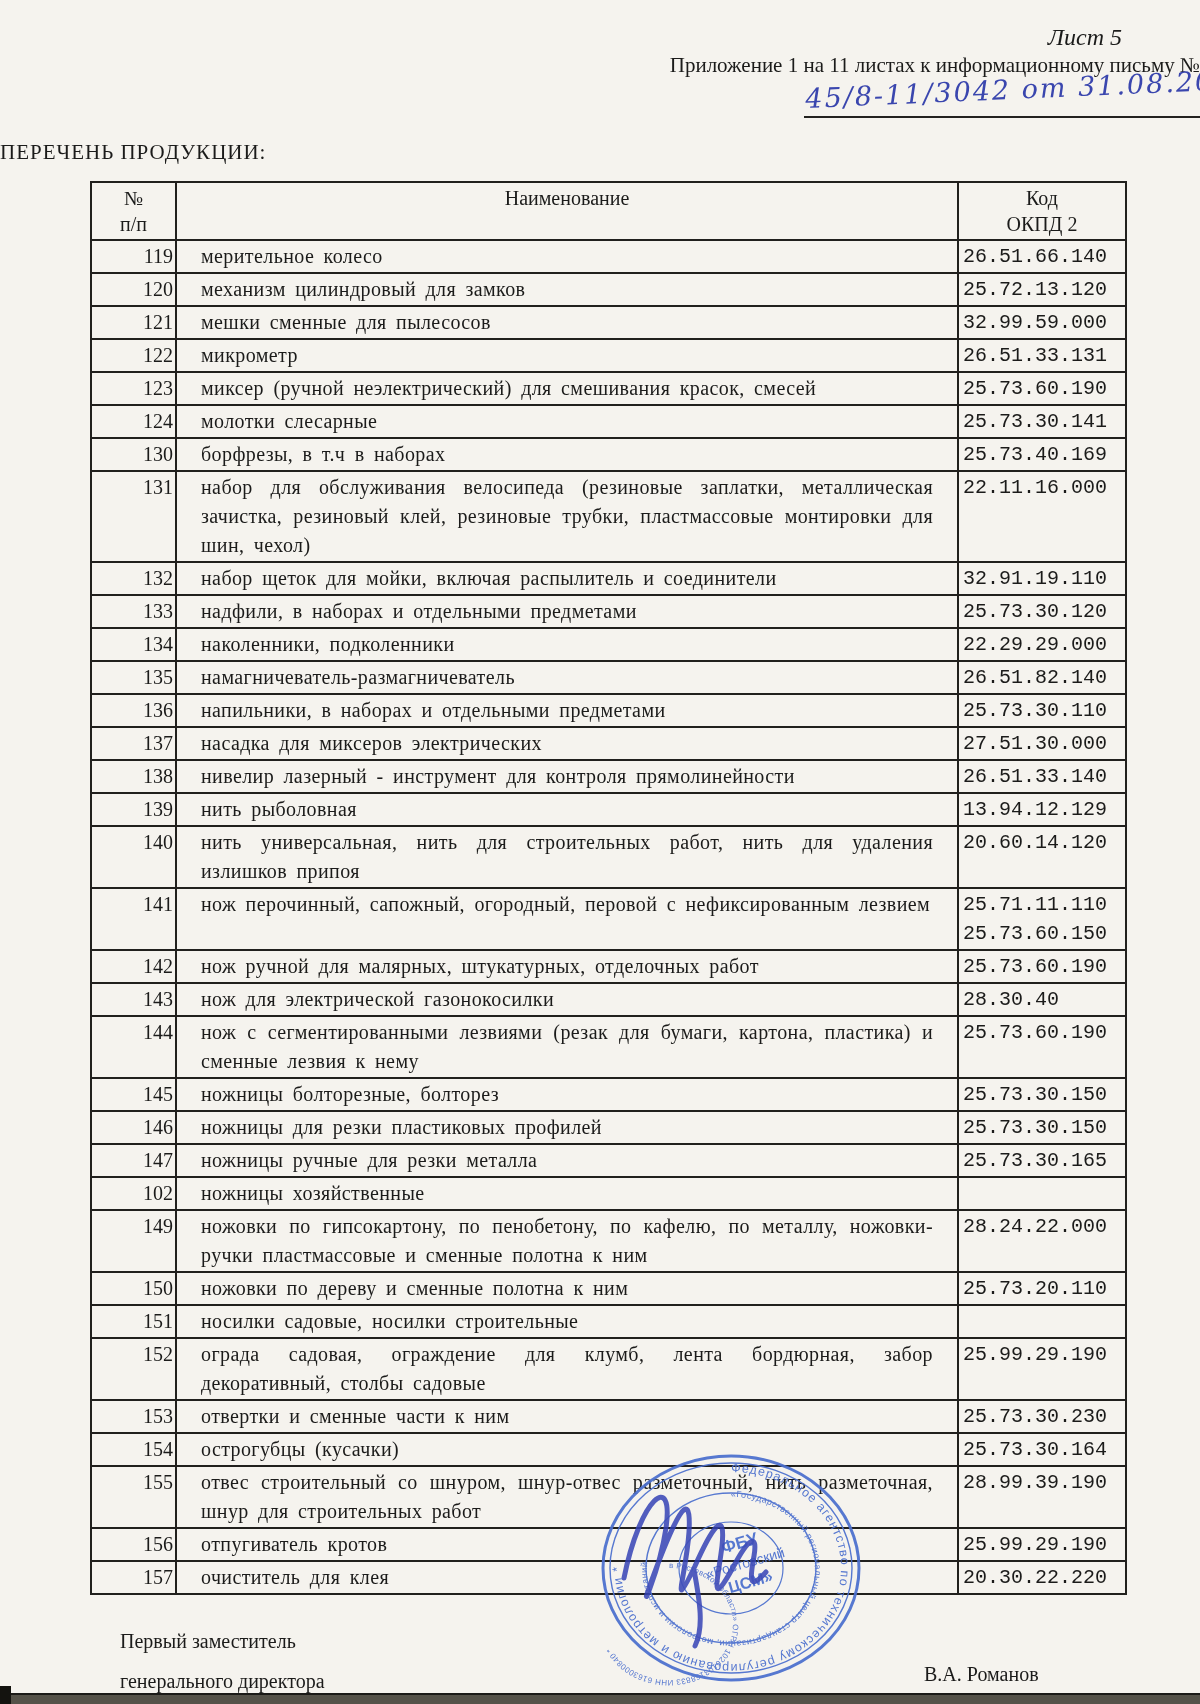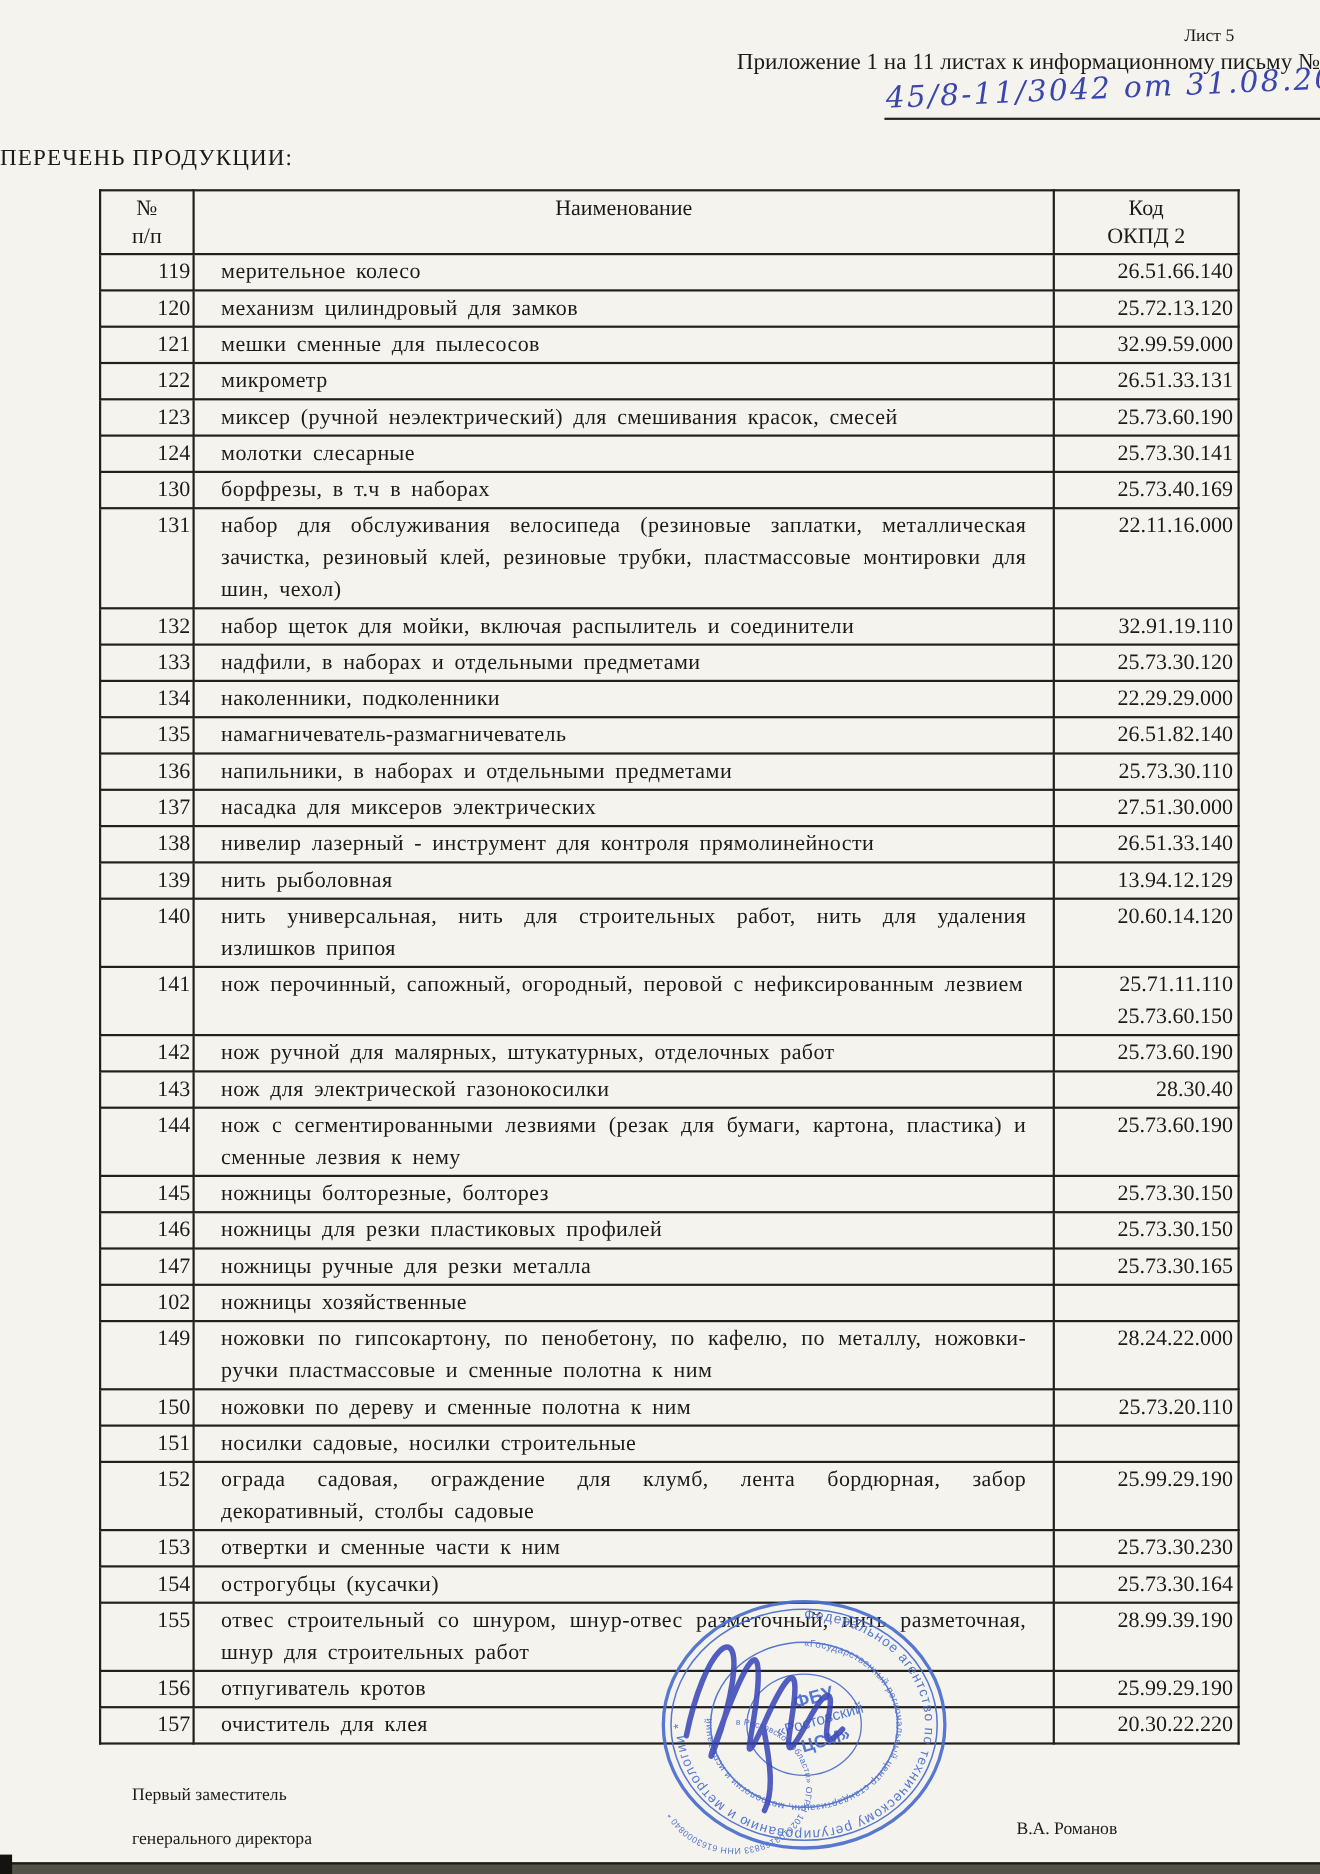--- a/index.html
+++ b/index.html
@@ -1,21 +1,21 @@
 <!DOCTYPE html>
 <html lang="ru"><head>
 <meta charset="utf-8">
 <style>
   html,body { margin:0; padding:0; }
   .page {
     position:relative; width:1200px; height:1704px;
     background:#f5f3ee; overflow:hidden;
     font-family:"Liberation Serif", serif; color:#1b1b1a;
   }
-  .sheet-label { text-align:right; padding:24px 78px 0 14px; font-size:16px; }
+  .sheet-label { text-align:right; padding:24px 78px 0 14px; font-size:24px;font-style:italic; }
   .appendix-line {
     margin:2px 0 0 120px; font-size:21px; white-space:nowrap;
     display:flex; align-items:flex-end;flex-direction:column;
   }
   .handwritten-box {
     display:inline-block; position:relative; margin-left:10px;
     width:396px; height:38px; border-bottom:2px solid #23221f;
   }
   .handwritten {
     position:absolute; left:2px; bottom:2px; white-space:nowrap;
@@ -38,23 +38,23 @@
   }
   table.products th {
     font-weight:normal; text-align:center; white-space:pre-line;
     line-height:26px; padding:2px 4px;
   }
   td.col-num  { text-align:right; line-height:29px; padding:1px 2px; }
   td.col-name {
     text-align:justify; padding:1px 24px; line-height:29px;
     letter-spacing:0.4px; word-spacing:4px;
   }
-  td.col-code { text-align:right; line-height:29px; padding:1px 4px; white-space:pre-line; }
-
-  .footer { position:relative; margin:26px 0 0 120px; font-size:16px; width:1010px; }
+  td.col-code { text-align:left; line-height:29px; padding:1px 4px; white-space:pre-line;font-family:Liberation Mono, monospace; }
+
+  .footer { position:relative; margin:26px 0 0 120px; font-size:20px; width:1010px; }
   .signer-position div { line-height:40px; }
   .signer-name { position:absolute; left:804px; top:42px; white-space:nowrap; }
 
   .stamp { position:absolute; left:596px; top:1450px; opacity:0.93; }
   .stamp text { fill:#4b6fce; font-family:"Liberation Sans", sans-serif; }
   .scan-band {
     position:absolute; left:0; bottom:0; width:100%; height:9px;
     background:#555249; border-top:2px solid #1c1b18;
   }
   .scan-notch { position:absolute; left:0; bottom:0; width:11px; height:18px; background:#14130f; }

